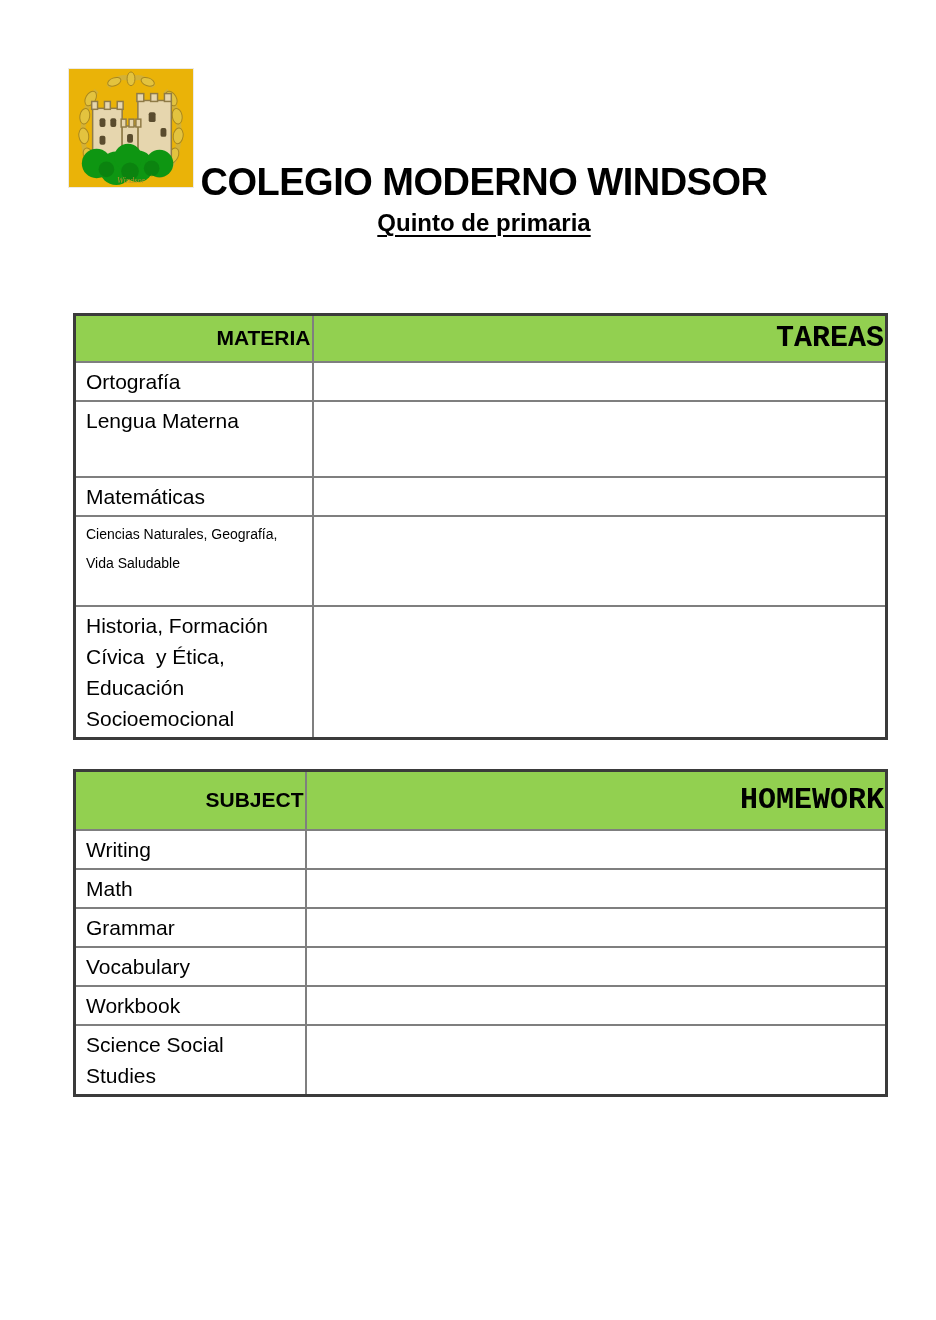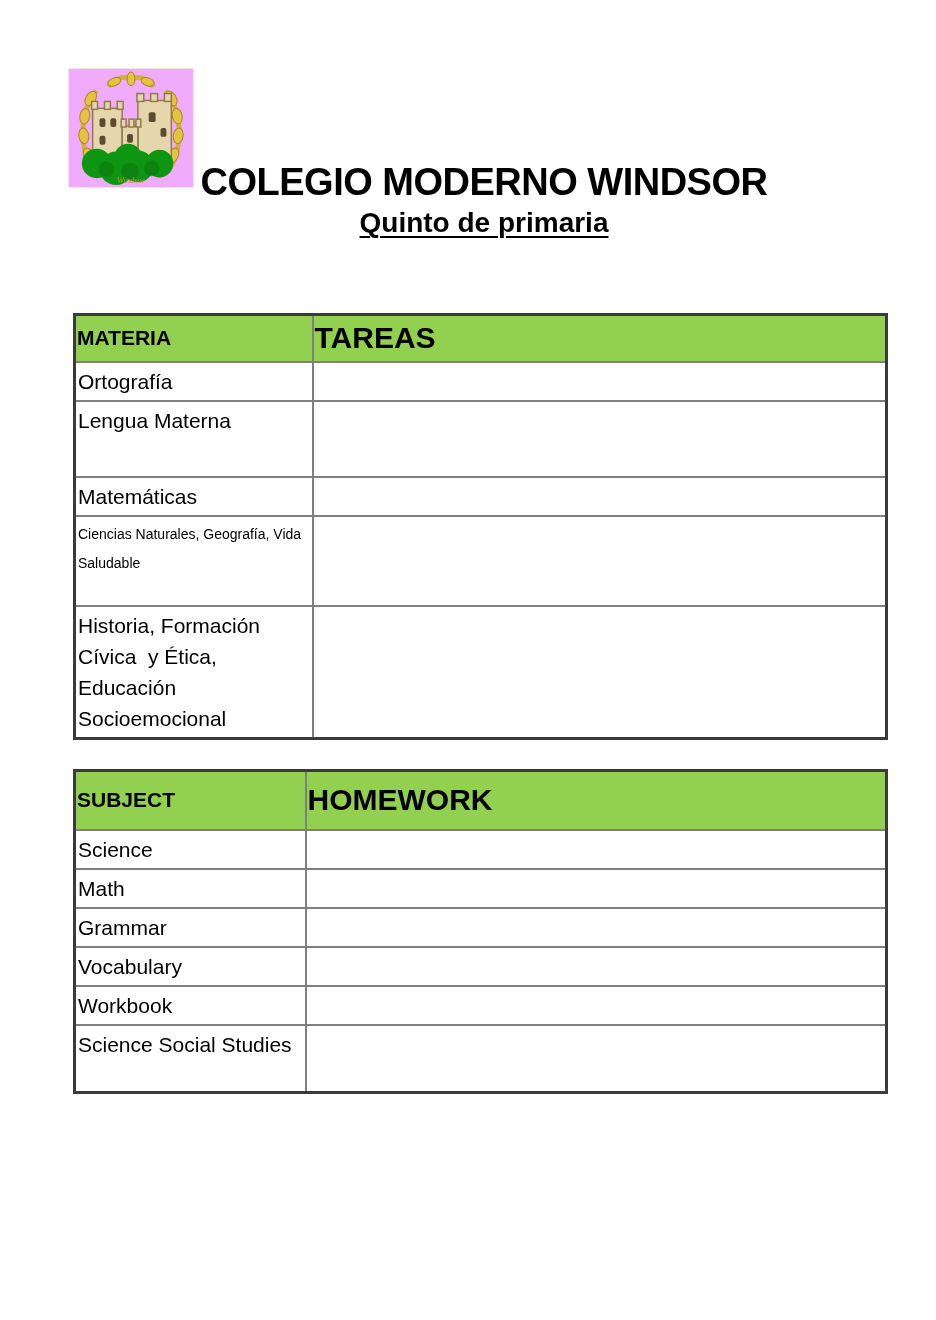--- a/index.html
+++ b/index.html
@@ -12,33 +12,33 @@
   body{
     width:936px;height:1320px;background:#ffffff;position:relative;
     font-family:"Liberation Sans", sans-serif;color:var(--ink);
     overflow:hidden;
   }
   .page{position:absolute;inset:0;background:#ffffff;}
 
   
   .logo{
     position:absolute;left:68px;top:68px;width:126px;height:120px;
-    background:#f0abfc;border:1px solid #eceae6;box-sizing:border-box;
+    background:#eab308;border:1px solid #eceae6;box-sizing:border-box;
   }
   .logo svg{display:block;width:100%;height:100%;}
 
   
   .title{
     position:absolute;left:32px;right:0;top:159px;
     text-align:center;font-size:38px;font-weight:bold;
     letter-spacing:-0.5px;line-height:46px;white-space:nowrap;
   }
   .subtitle{
     position:absolute;left:32px;right:0;top:207px;
-    text-align:center;font-size:28px;font-weight:bold;line-height:32px;
+    text-align:center;font-size:24px;font-weight:bold;line-height:32px;
   }
   .subtitle span{
     text-decoration:underline;
     text-underline-offset:4px;
     text-decoration-thickness:2px;
   }
 
   
   .tbl{position:absolute;left:73px;width:815px;}
   .tbl-tareas{top:313px;}
@@ -46,26 +46,26 @@
   table{
     width:100%;border-collapse:collapse;table-layout:fixed;
     border:3px solid var(--outer-border);
   }
   th,td{
     border:2px solid var(--inner-border);
     box-sizing:border-box;
   }
   th{
     background:var(--green);
-    font-weight:bold;text-align:left;vertical-align:middle;
+    font-weight:bold;text-align:right;vertical-align:middle;
     font-size:21px;
   }
-  th.col-entry{font-size:30px;letter-spacing:0;}
+  th.col-entry{font-size:30px;letter-spacing:0;font-family:Liberation Mono, monospace;}
   td{
-    vertical-align:top;padding:3px 2px;font-size:21px;line-height:31px;
+    vertical-align:top;padding:3px 10px;font-size:21px;line-height:31px;
     background:#ffffff;
   }
   td.subject{white-space:pre-wrap;}
 
   
   .tbl-tareas tr:nth-child(1){height:47px;}
   .tbl-tareas tr:nth-child(2){height:38px;}
   .tbl-tareas tr:nth-child(3){height:76px;}
   .tbl-tareas tr:nth-child(4){height:38px;margin-top:15px;}
   .tbl-tareas tr:nth-child(5){height:90px;}
@@ -197,21 +197,21 @@
       <colgroup>
           <col style="width:231px">
           <col>
         </colgroup>
       <tbody>
           <tr>
             <th class="col-subject">SUBJECT</th>
             <th class="col-entry">HOMEWORK</th>
           </tr>
           <tr>
-            <td class="subject">Science</td>
+            <td class="subject">Writing</td>
             <td class="entry"></td>
           </tr>
           <tr>
             <td class="subject">Math</td>
             <td class="entry"></td>
           </tr>
           <tr>
             <td class="subject">Grammar</td>
             <td class="entry"></td>
           </tr>

